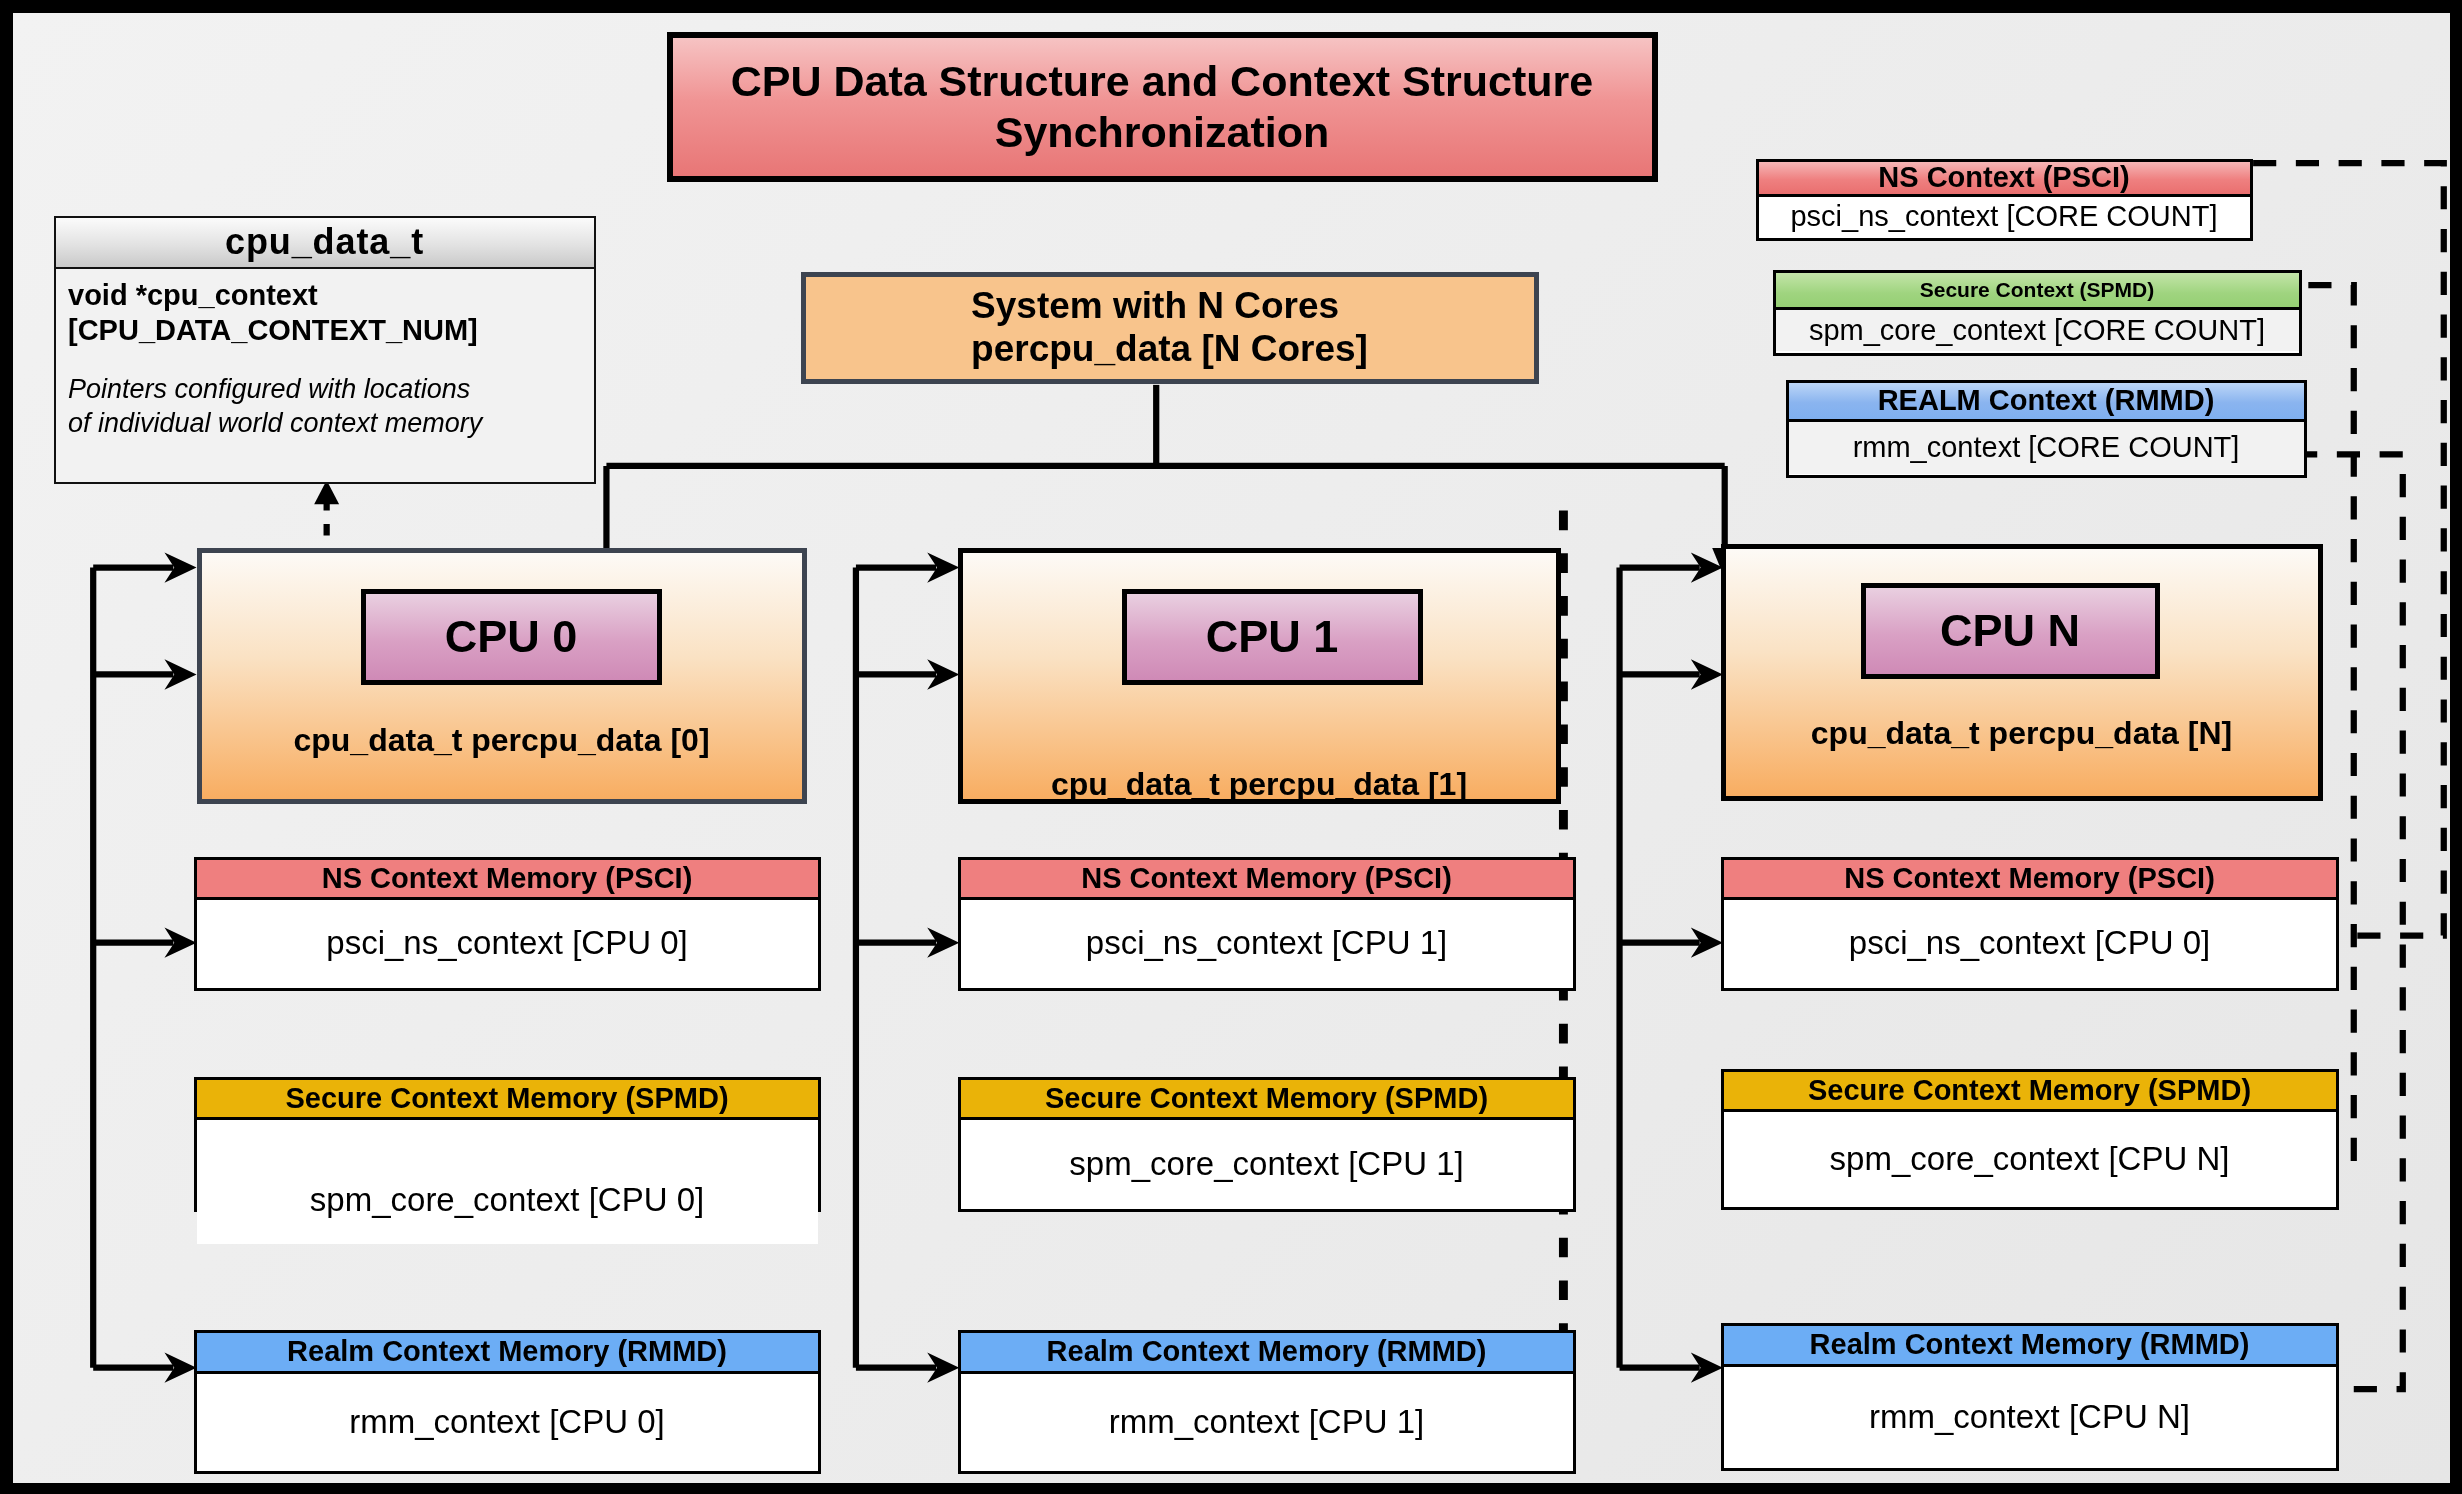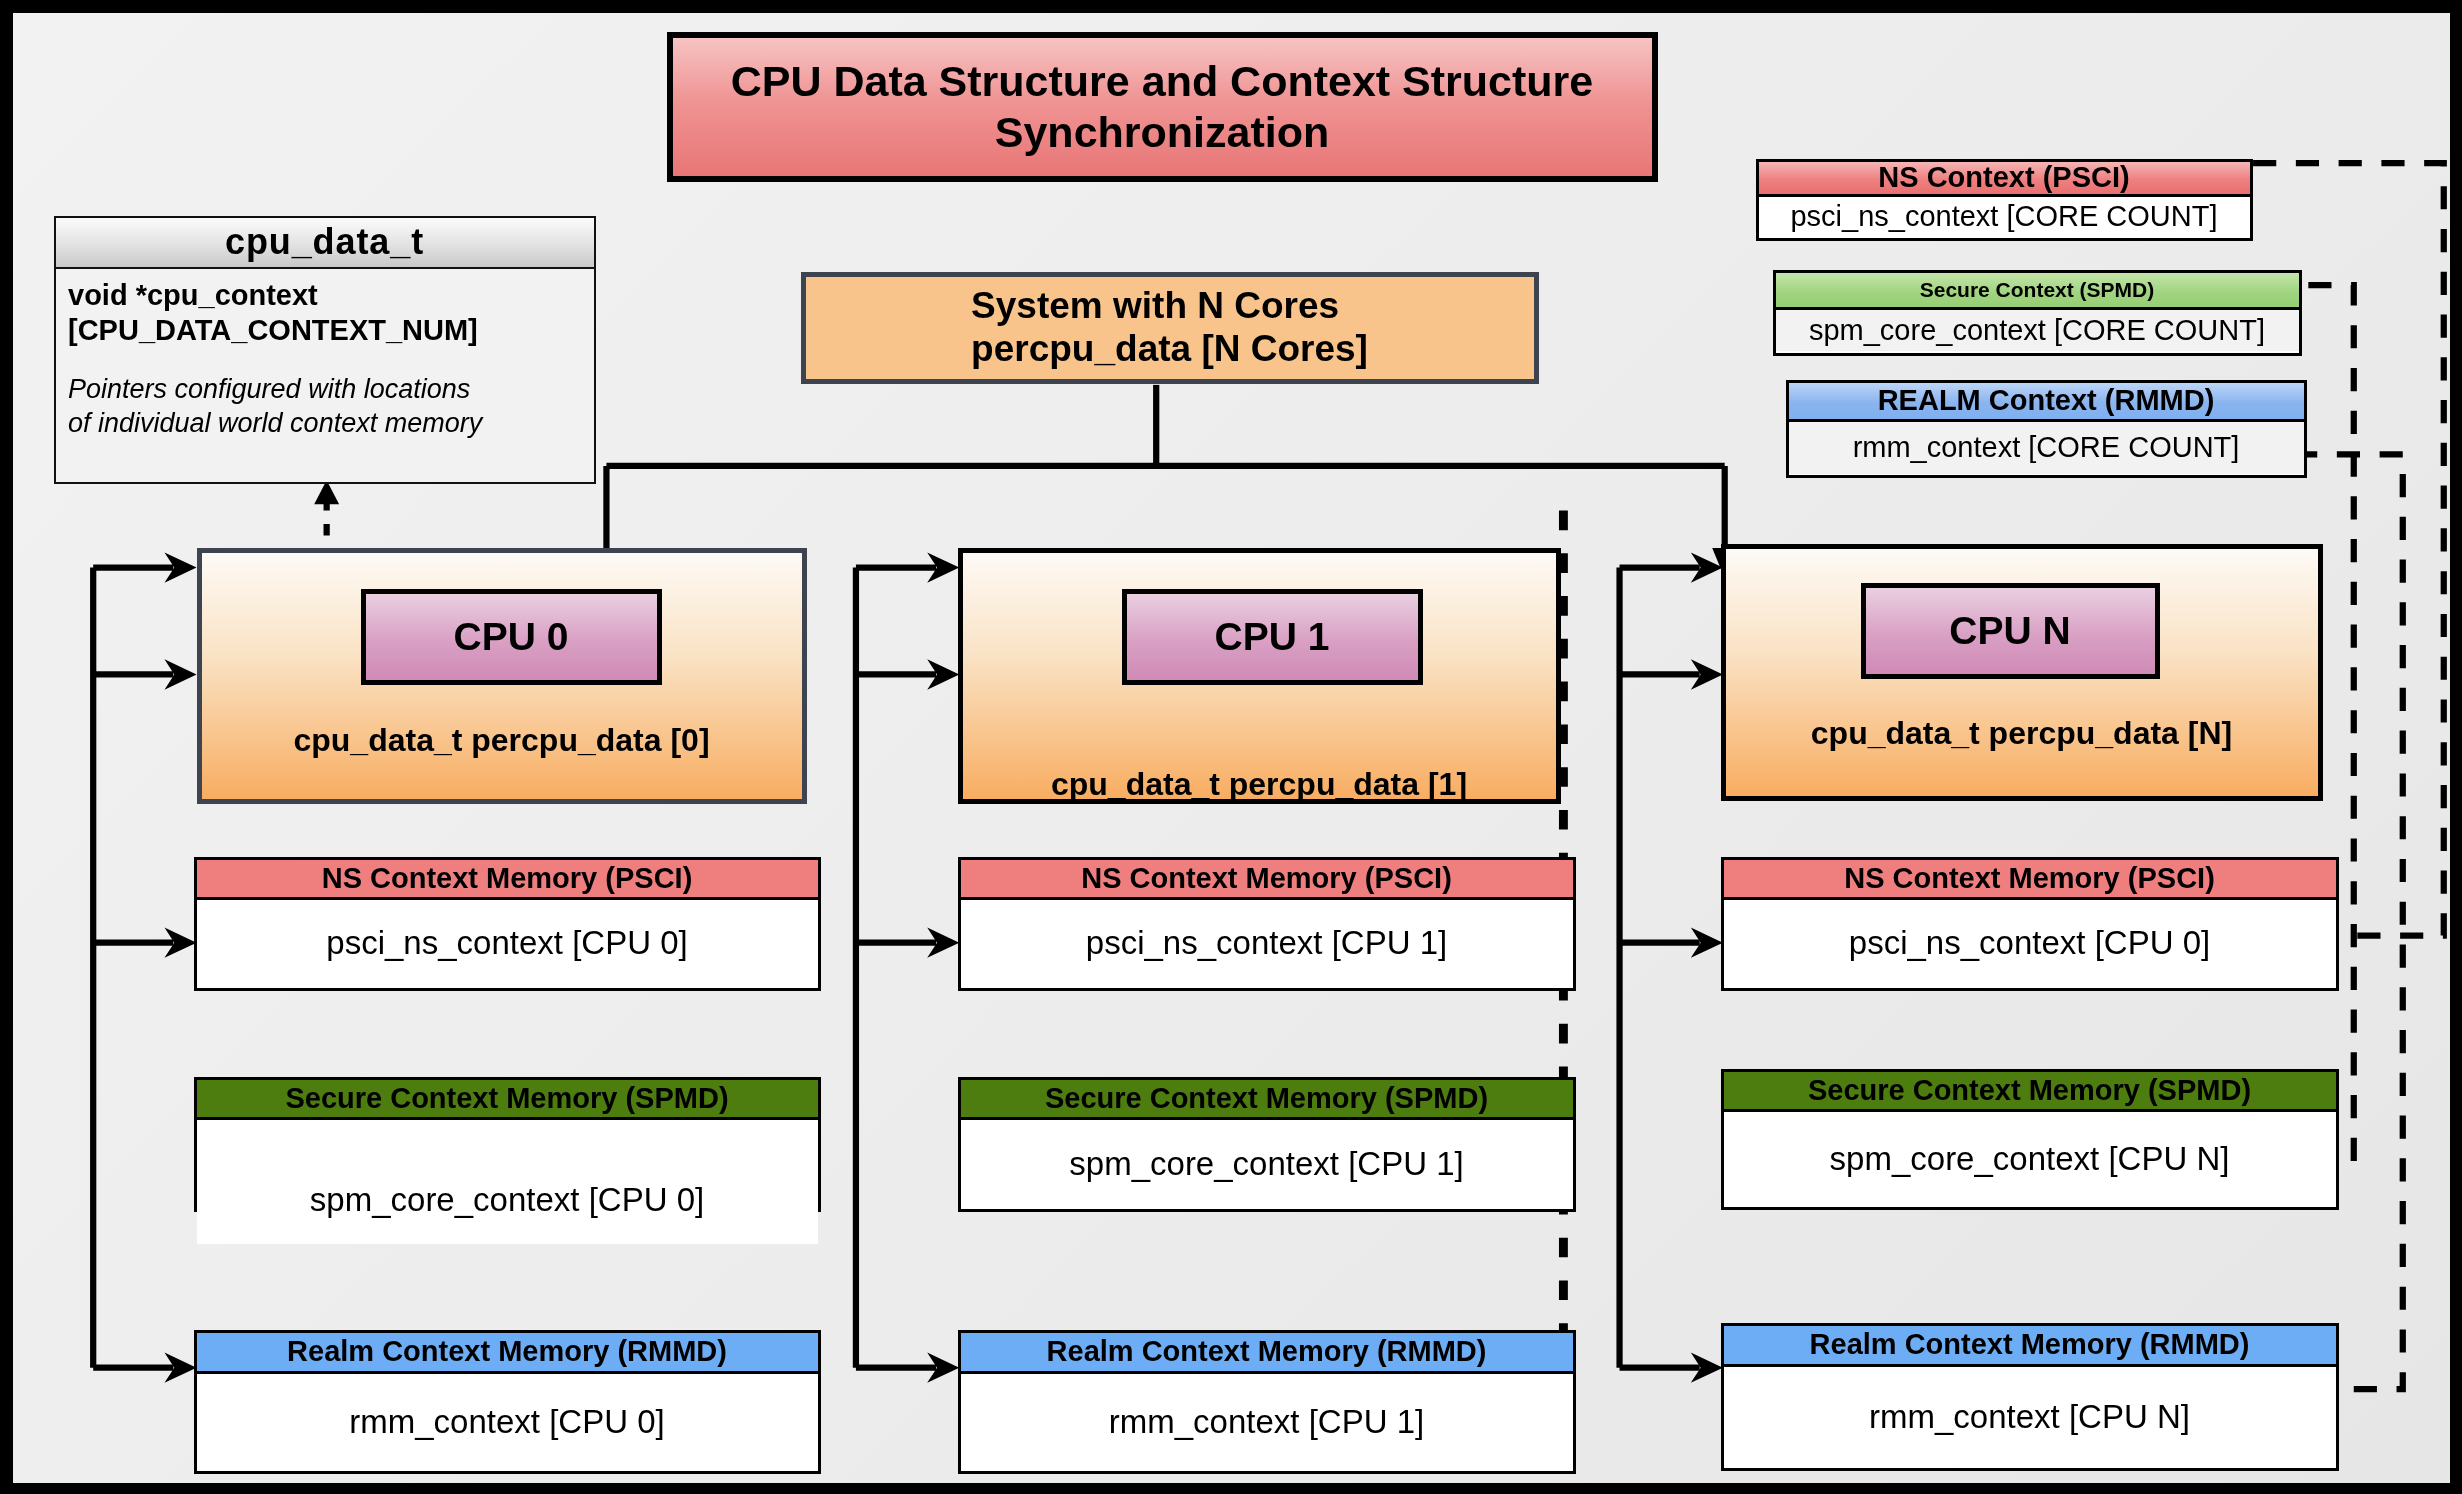--- a/index.html
+++ b/index.html
@@ -30,21 +30,21 @@
   }
   .card .bd{
     box-sizing:border-box;
     display:flex;align-items:center;justify-content:center;
     text-align:center;color:#000;white-space:nowrap;
   }
   .hd-ns{background:linear-gradient(180deg,#f5b6b6 0%,#ef8080 55%,#e96f6f 100%);}
   .hd-sec{background:linear-gradient(180deg,#c3e5a8 0%,#9fd47f 60%,#96cf74 100%);}
   .hd-rlm{background:linear-gradient(180deg,#bcd6f7 0%,#8ab4ef 55%,#7fb0f0 100%);}
   .hd-ns-flat{background:#ef7f7f;}
-  .hd-sec-flat{background:#4d7c0f;}
+  .hd-sec-flat{background:#eab308;}
   .hd-rlm-flat{background:#6cadf5;}
   .bd-plain{background:#f2f2f2;}
   .bd-white{background:#ffffff;}
 
   
   #title-banner{
     left:654px;top:19.6px;width:991px;height:150px;
     border:6.2px solid #000;
     background:linear-gradient(180deg,#f6c3c3 0%,#f09494 45%,#e87676 100%);
     display:flex;align-items:center;justify-content:center;
@@ -83,21 +83,21 @@
     position:absolute;box-sizing:border-box;
     background:linear-gradient(180deg,#fdfaf6 0%,#fae2c4 42%,#f8ad61 100%);
   }
   .cpu-box.shadowed{border:5.3px solid #3d4450;}
   .cpu-box.plain{border:5.3px solid #000;}
   .cpu-chip{
     position:absolute;box-sizing:border-box;
     border:5.3px solid #000;
     background:linear-gradient(180deg,#e9cfe0 0%,#d9a0c4 55%,#cf8ab6 100%);
     display:flex;align-items:center;justify-content:center;
-    font-weight:bold;font-size:39px;color:#000;
+    font-weight:bold;font-size:45px;color:#000;
   }
   .cpu-caption{
     position:absolute;width:100%;text-align:center;
     font-weight:bold;font-size:32px;color:#000;white-space:nowrap;
   }
 
   
   #wires{position:absolute;left:0;top:0;width:2437px;height:1470px;pointer-events:none;}
 </style>
 </head>

